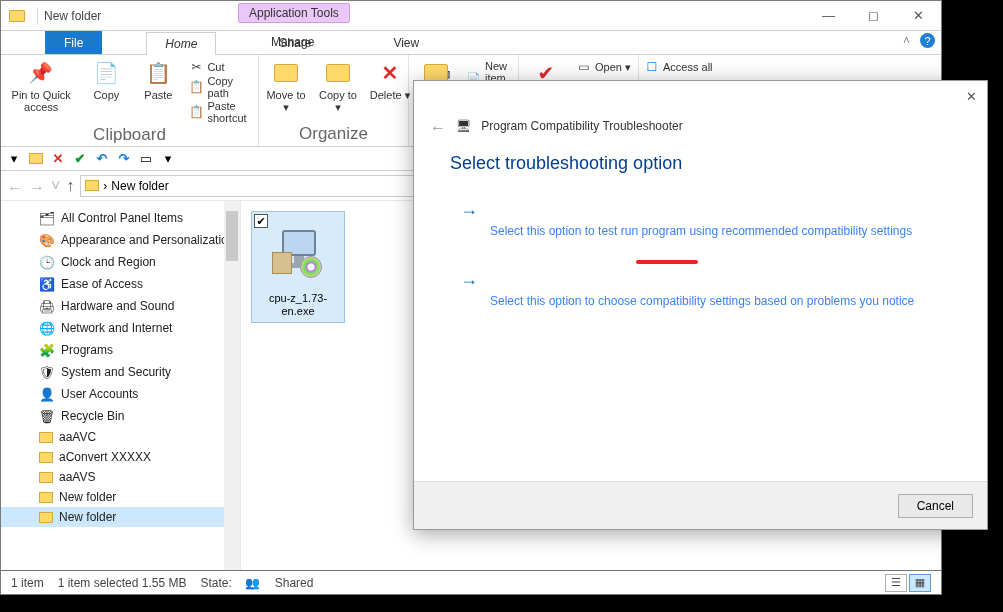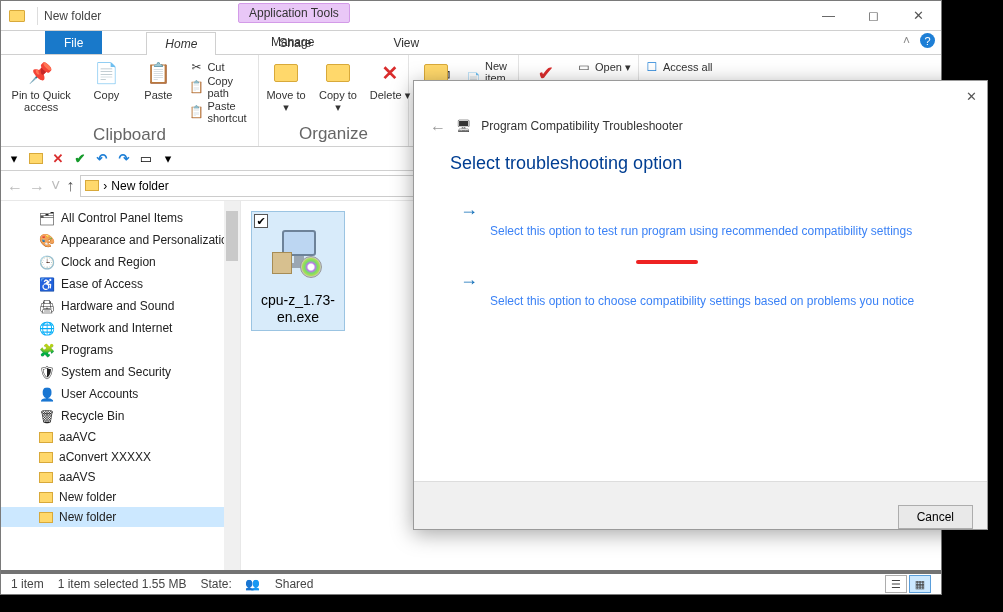--- a/index.html
+++ b/index.html
@@ -67,50 +67,50 @@
 .navpane .item.sel { background: #cce8ff; }
 .navpane .ic16 { width: 16px; height: 16px; display: inline-flex; align-items: center; justify-content: center; font-size: 13px; }
 .navpane .fld16 { width: 14px; height: 11px; background: #ffd86b; border: 1px solid #d8a93a; }
 .navpane .scroll { position: absolute; right: 0; top: 0; width: 16px; height: 100%; background: #f0f0f0; }
 .navpane .scroll .thumb { position: absolute; left: 2px; width: 12px; background: #c9c9c9; top: 10px; height: 50px; }
 
 .content { flex: 1; padding: 10px; }
 .tile { width: 94px; border: 1px solid #9bc4e2; background: #d8ebfa; padding: 4px; position: relative; }
 .tile .checkmark { position: absolute; left: 2px; top: 2px; width: 14px; height: 14px; border: 1px solid #555; font-size: 11px; display: flex; align-items: center; justify-content: center; background: #fff; }
 .tile .iconwrap { height: 74px; display: flex; align-items: center; justify-content: center; }
-.tile .fname { font-size: 14px; text-align: center; line-height: 1.2; padding-top: 2px; }
+.tile .fname { font-size: 11px; text-align: center; line-height: 1.2; padding-top: 2px; }
 
 
 .appicon { position: relative; width: 52px; height: 50px; }
 .appicon .mon { position: absolute; left: 10px; top: 2px; width: 34px; height: 26px; background: #bcd6f2; border: 2px solid #6d8299; border-radius: 3px; }
 .appicon .stand { position: absolute; left: 22px; top: 28px; width: 10px; height: 8px; background: #9aa6b2; }
 .appicon .base { position: absolute; left: 14px; top: 35px; width: 26px; height: 5px; background: #9aa6b2; border-radius: 2px; }
 .appicon .box { position: absolute; left: 0; top: 24px; width: 20px; height: 22px; background: #d7c08f; border: 1px solid #a68c55; }
 .appicon .cd { position: absolute; right: 2px; bottom: 0; width: 22px; height: 22px; border-radius: 50%; background: radial-gradient(circle,#fff 20%,#b7e 30%,#7d6 45%,#ad5 60%,#ccc 70%); border: 1px solid #999; }
 
 
-.status { position: absolute; left: 0; bottom: 0; right: 0; height: 24px; border-top: 4px solid #737373; display: flex; align-items: center; font-size: 12px; color: #444; padding: 0 10px; gap: 14px; }
+.status { position: absolute; left: 0; bottom: 0; right: 0; height: 24px; border-top: 1px solid #737373; display: flex; align-items: center; font-size: 12px; color: #444; padding: 0 10px; gap: 14px; }
 .status .right { margin-left: auto; display: flex; gap: 2px; }
 .status .vbtn { width: 22px; height: 18px; border: 1px solid #adadad; display: flex; align-items: center; justify-content: center; font-size: 11px; }
 .status .vbtn.active { background: #cce8ff; border-color: #5a9edb; }
 
 
 .dialog { position: absolute; left: 413px; top: 80px; width: 575px; height: 450px; background: #fff; border: 1px solid #9a9a9a; box-shadow: 0 4px 20px rgba(0,0,0,.35); }
 .dialog .dbar { height: 30px; display: flex; align-items: center; justify-content: flex-end; padding-right: 10px; }
 .dialog .dclose { color: #555; font-size: 13px; }
 .dialog .dhead { display: flex; align-items: center; gap: 10px; padding: 6px 16px 18px 16px; font-size: 12px; color: #333; }
 .dialog .back { color: #999; font-size: 16px; }
 .dialog .htitle { color: #003e92; font-size: 18px; padding: 0 36px 12px 36px; }
 .dialog .opt { padding: 14px 36px 0 46px; }
 .dialog .optrow { display: flex; gap: 12px; align-items: flex-start; margin-bottom: 6px; }
 .dialog .oarrow { color: #0f6db8; font-size: 18px; line-height: 1; }
 .dialog .olabel { color: #0f6db8; font-size: 15px; }
 .dialog .odesc { color: #3b82f6; font-size: 12px; padding-left: 30px; padding-bottom: 18px; }
 .dialog .annot { position: absolute; width: 62px; height: 4px; background: #e22; border-radius: 2px; }
-.dialog .footer { position: absolute; bottom: 0; left: 0; right: 0; height: 48px; background: #f0f0f0; border-top: 1px solid #ddd; display: flex; align-items: flex-end; justify-content: flex-end; padding-right: 14px; }
+.dialog .footer { position: absolute; bottom: 0; left: 0; right: 0; height: 48px; background: #f0f0f0; border-top: 1px solid #ddd; display: flex; align-items: center; justify-content: flex-end; padding-right: 14px; }
 .dialog .cancel { padding: 4px 18px; border: 1px solid #adadad; background: #e9e9e9; font-size: 12px; }
 </style>
 </head>
 <body>
 
 <div class="explorer">
 
   <div class="titlebar">
     <div class="folder-ico"></div>
     <div class="sep"></div>

